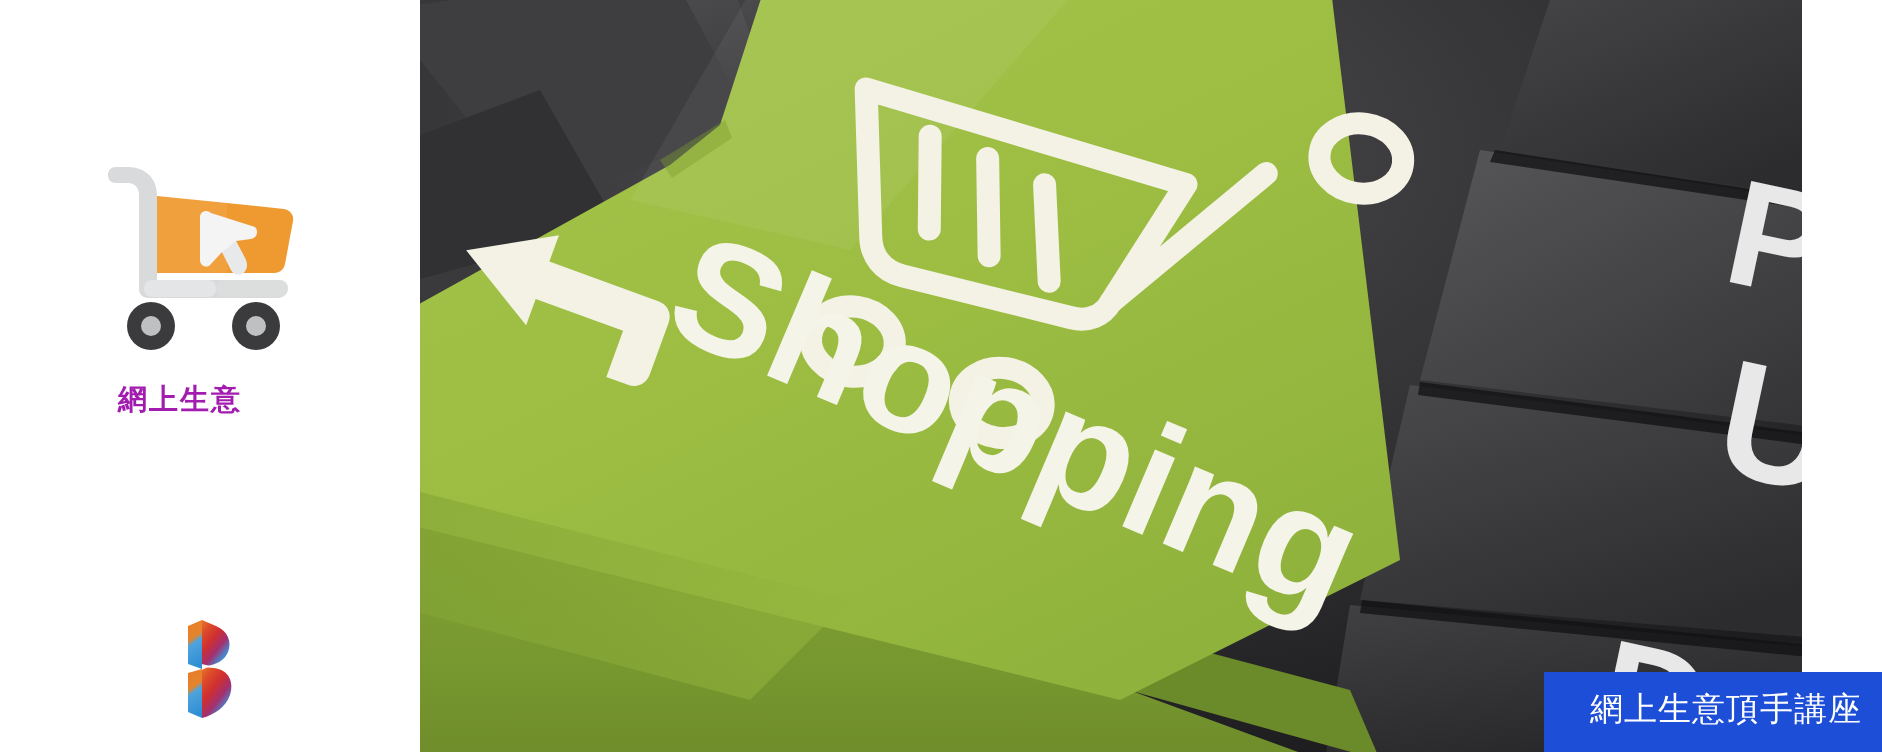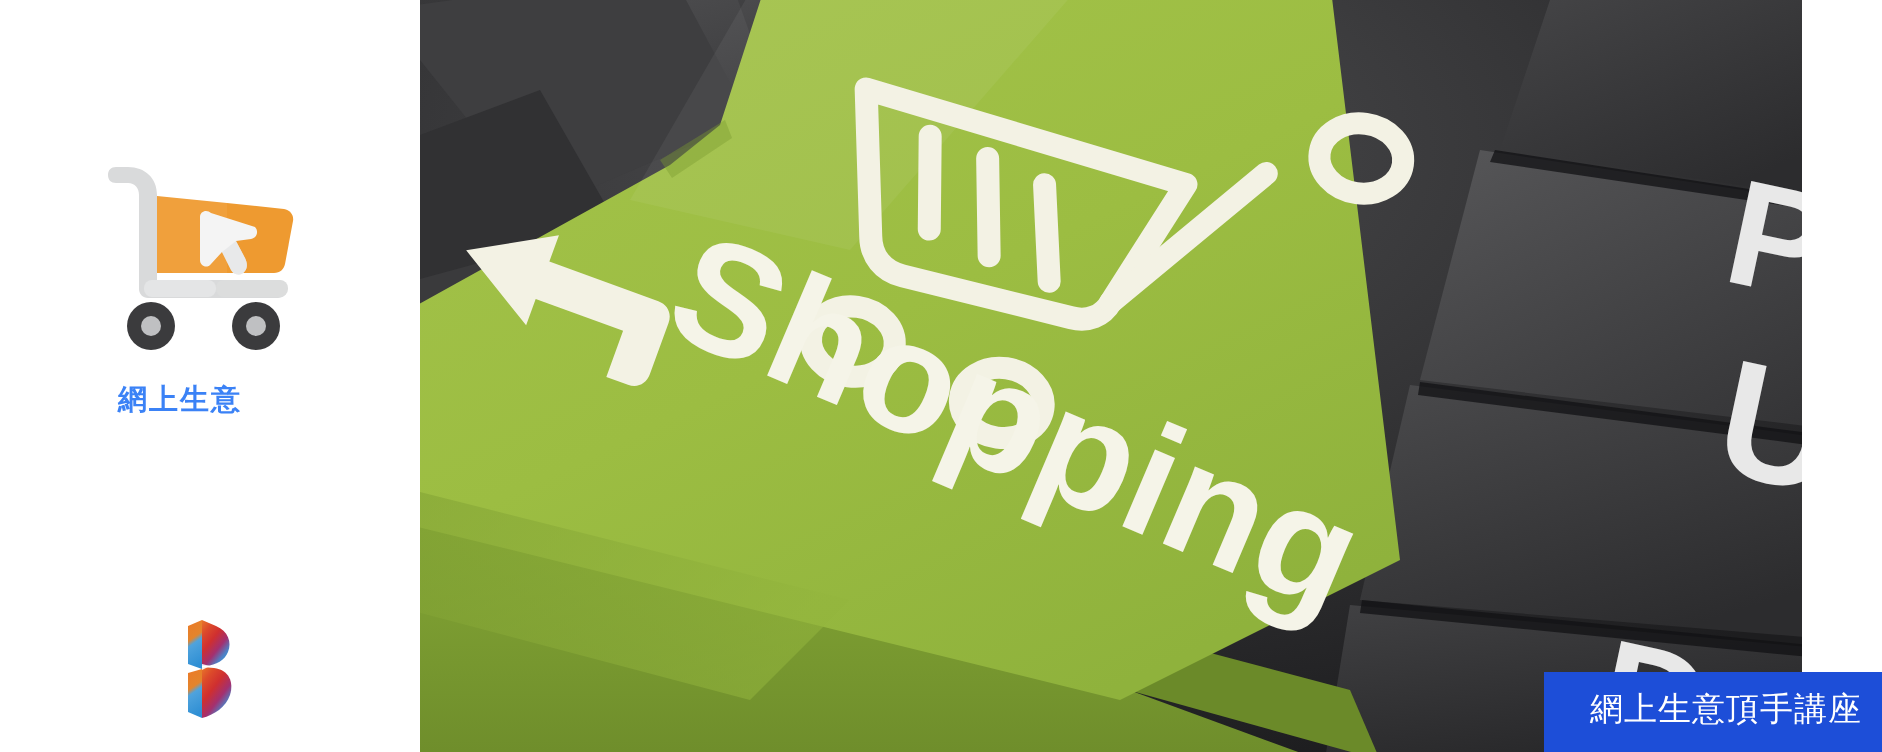--- a/index.html
+++ b/index.html
@@ -41,21 +41,21 @@
   #cart-icon-wrap svg { display:block; width:100%; height:100%; }
 
   #online-biz-label {
     position: absolute;
     left: 0;
     top: 380px;
     width: 360px;
     text-align: center;
     font-size: 29px;
     font-weight: bold;
-    color: #3b82f6;
+    color: #a21caf;
     letter-spacing: 2px;
     font-family: "DejaVu Sans", "Liberation Sans", sans-serif;
   }
 
   
   #brand-logo {
     position: absolute;
     left: 178px;
     top: 620px;
     width: 56px;

